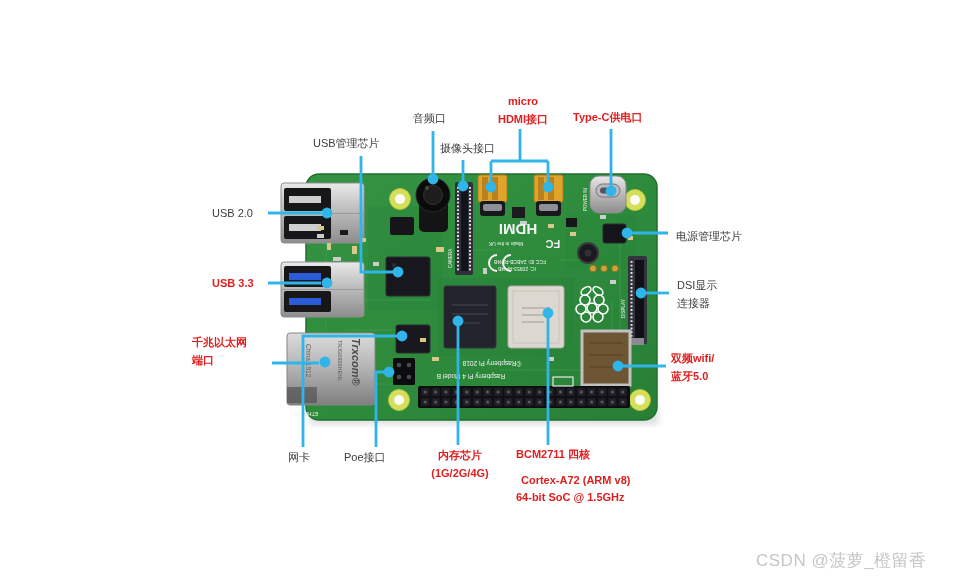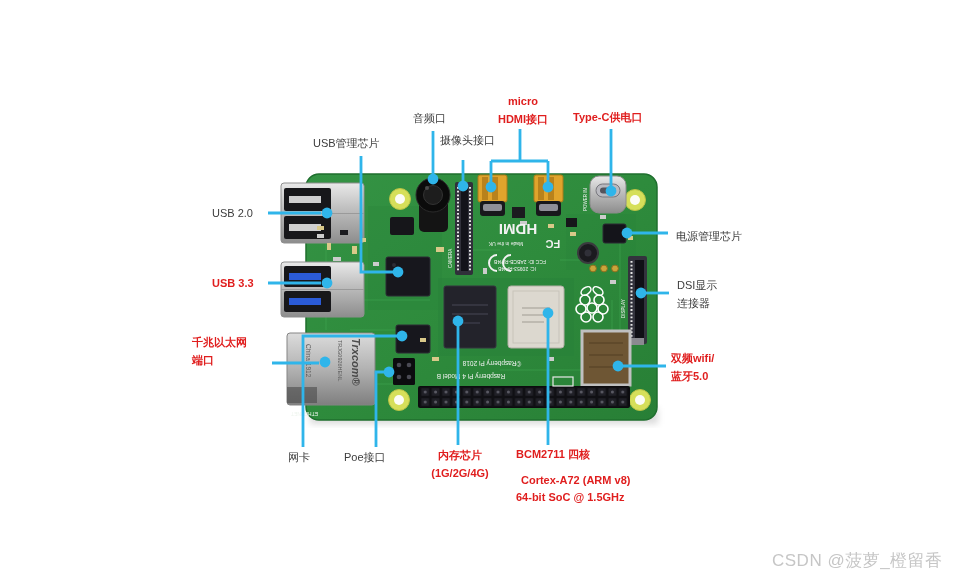--- a/index.html
+++ b/index.html
@@ -10,21 +10,21 @@
   .stage svg{position:absolute;left:0;top:0;}
   .label{
     position:absolute;font-size:11px;line-height:17.5px;color:#3c3c3c;
     white-space:nowrap;z-index:5;
   }
   .label span{display:block;}
   .red{color:#e01e1e;font-weight:bold;}
   .center{text-align:center;}
   .soc-l2{padding-left:5px;margin-top:8px;}
   .watermark{
-    position:absolute;left:772px;top:549px;font-size:17px;color:#c6c6c6;
+    position:absolute;left:756px;top:549px;font-size:17px;color:#c6c6c6;
     letter-spacing:.5px;z-index:5;
   }
 </style>
 </head>
 <body>
 
 <div class="stage">
 
   <svg width="971" height="582" viewBox="0 0 971 582">
     <defs>
@@ -299,21 +299,21 @@
       <circle cx="618" cy="366" r="5.4"></circle>
       <circle cx="402" cy="336" r="5.4"></circle>
       <circle cx="389" cy="372" r="5.4"></circle>
       <circle cx="458" cy="321" r="5.4"></circle>
       <circle cx="548" cy="313" r="5.4"></circle>
     </g>
   </svg>
 
   <div class="label" style="left:313px;top:135px">USB管理芯片</div>
   <div class="label" style="left:413px;top:110px">音频口</div>
-  <div class="label" style="left:440px;top:132px">摄像头接口</div>
+  <div class="label" style="left:440px;top:140px">摄像头接口</div>
 
   <div class="label red center" style="left:467px;top:93px;width:112px">
     <span>micro</span>
     <span>HDMI接口</span>
   </div>
 
   <div class="label red" style="left:573px;top:109px">Type-C供电口</div>
 
   <div class="label" style="left:212px;top:205px">USB 2.0</div>
   <div class="label red" style="left:212px;top:275px">USB 3.3</div>

